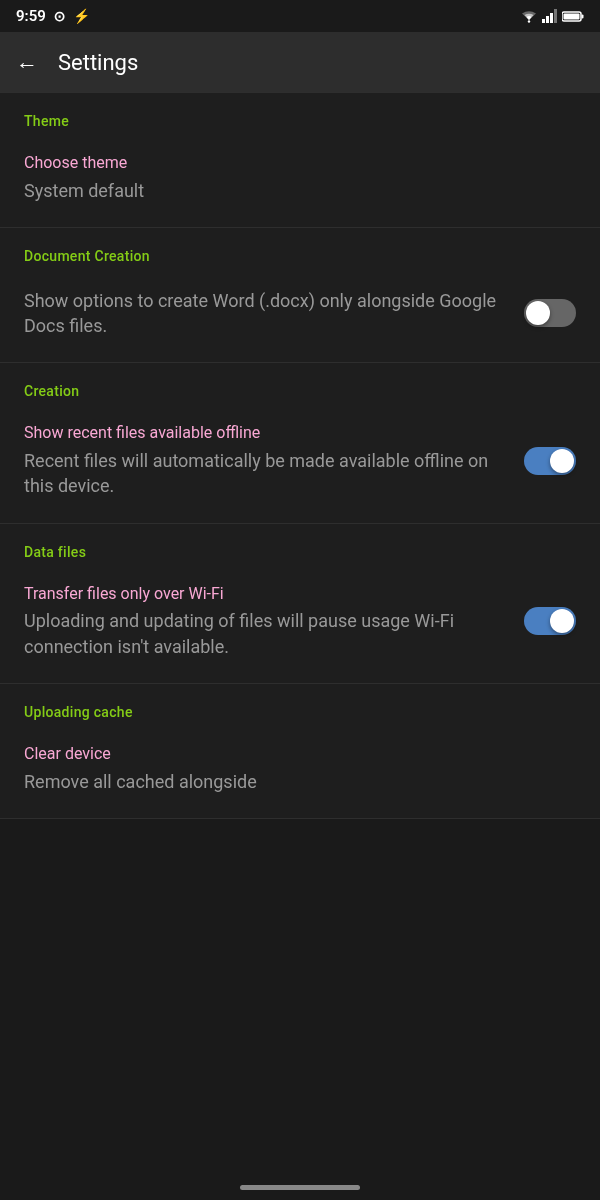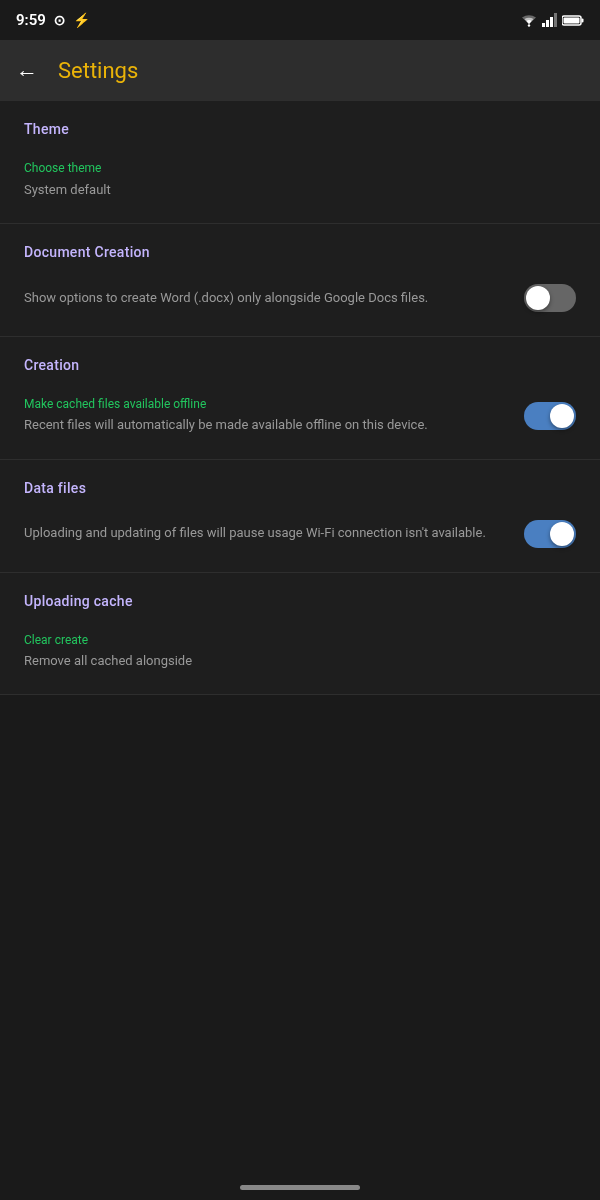--- a/index.html
+++ b/index.html
@@ -13,21 +13,21 @@
       height: 1200px;
       background-color: #1a1a1a;
       font-family: 'Roboto', Arial, sans-serif;
       color: #ffffff;
       overflow: hidden;
     }
 
     
     .status-bar {
       background-color: #1a1a1a;
-      height: 40px;
+      height: 32px;
       display: flex;
       align-items: center;
       justify-content: space-between;
       padding: 0 16px;
     }
 
     .status-left {
       display: flex;
       align-items: center;
       gap: 8px;
@@ -54,67 +54,67 @@
 
     .back-arrow {
       color: #ffffff;
       font-size: 22px;
       cursor: pointer;
     }
 
     .app-title {
       font-size: 22px;
       font-weight: 400;
-      color: #eab308;
+      color: #ffffff;
     }
 
     
     .settings-content {
       background-color: #1e1e1e;
       overflow-y: auto;
     }
 
     
     .section {
       padding: 20px 0 8px 0;
     }
 
     .section-title {
       font-size: 14px;
       font-weight: 500;
-      color: #c4b5fd;
+      color: #84cc16;
       padding: 0 24px 8px 24px;
       letter-spacing: 0.3px;
     }
 
     
     .setting-item {
       display: flex;
       align-items: center;
       justify-content: space-between;
       padding: 16px 24px;
       cursor: pointer;
       min-height: 60px;
     }
 
     .setting-text {
       flex: 1;
       padding-right: 16px;
     }
 
     .setting-title {
-      font-size: 12px;
+      font-size: 16px;
       font-weight: 400;
-      color: #22c55e;
+      color: #f9a8d4;
       line-height: 1.3;
       margin-bottom: 4px;
     }
 
     .setting-subtitle {
-      font-size: 13px;
+      font-size: 18px;
       color: #999999;
       line-height: 1.4;
     }
 
     
     .divider {
       height: 1px;
       background-color: #2e2e2e;
       margin: 0;
     }
@@ -240,54 +240,55 @@
       </div>
     </div>
   </div>
 
   <div class="divider"></div>
 
   <div class="section">
     <div class="section-title">Creation</div>
     <div class="setting-item">
       <div class="setting-text">
-        <div class="setting-title">Make cached files available offline</div>
+        <div class="setting-title">Show recent files available offline</div>
         <div class="setting-subtitle">Recent files will automatically be made available offline on this device.</div>
       </div>
       <div class="toggle">
         <div class="toggle-track on">
           <div class="toggle-thumb"></div>
         </div>
       </div>
     </div>
   </div>
 
   <div class="divider"></div>
 
   <div class="section">
     <div class="section-title">Data files</div>
     <div class="setting-item">
       <div class="setting-text">
+        <div class="setting-title">Transfer files only over Wi-Fi</div>
         <div class="setting-subtitle">Uploading and updating of files will pause usage Wi-Fi connection isn't available.</div>
       </div>
       <div class="toggle">
         <div class="toggle-track on">
           <div class="toggle-thumb"></div>
         </div>
       </div>
     </div>
   </div>
 
   <div class="divider"></div>
 
   <div class="section">
     <div class="section-title">Uploading cache</div>
     <div class="setting-item">
       <div class="setting-text">
-        <div class="setting-title">Clear create</div>
+        <div class="setting-title">Clear device</div>
         <div class="setting-subtitle">Remove all cached alongside</div>
       </div>
     </div>
   </div>
 
   <div class="divider"></div>
 
 </div>
 
 <div class="home-indicator"></div>

